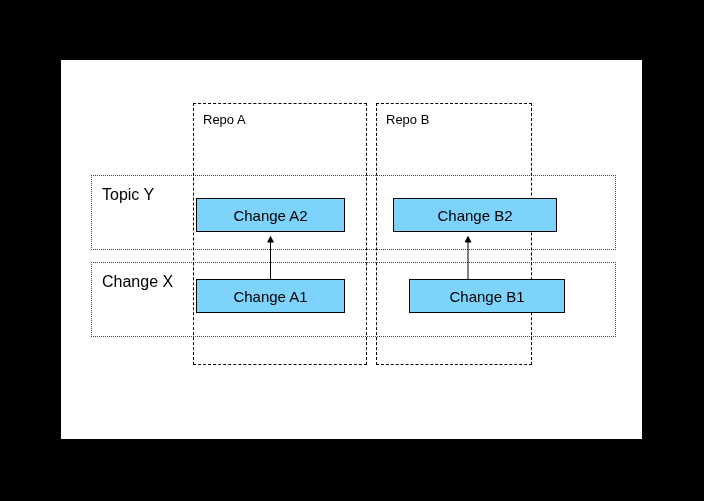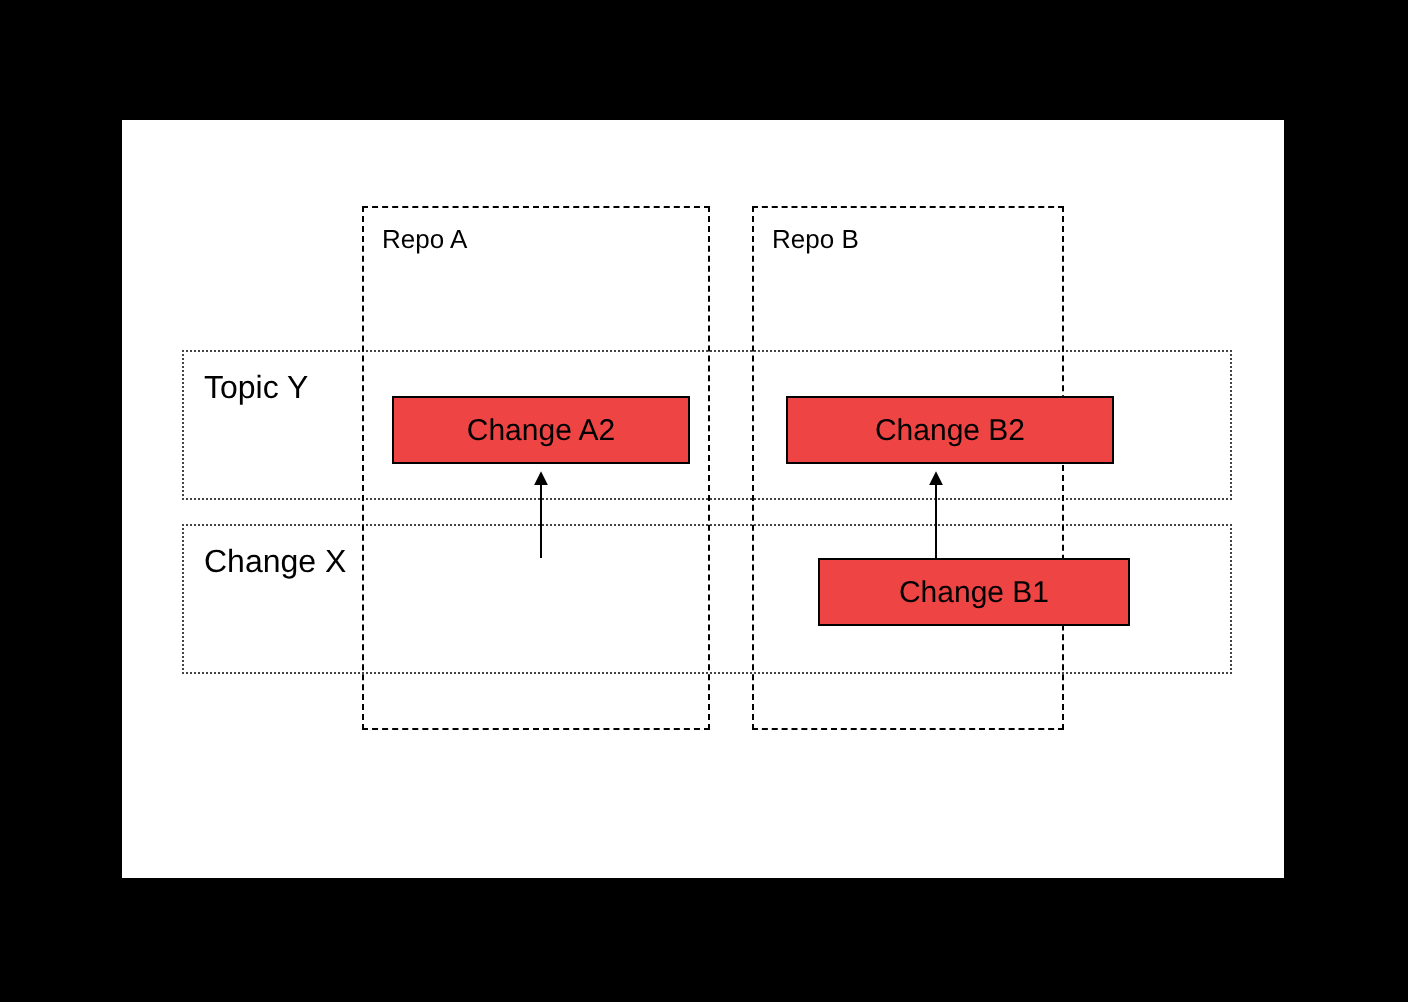--- a/index.html
+++ b/index.html
@@ -23,21 +23,21 @@
     height: 379px;
     background: #ffffff;
   }
   .repo {
     position: absolute;
     top: 43px;
     height: 262px;
     border: 1px dashed #000000;
     box-sizing: border-box;
   }
-  .repo-a { left: 120px; width: 174px; }
+  .repo-a { left: 132px; width: 174px; }
   .repo-b { left: 315px; width: 156px; }
   .repo-label {
     position: absolute;
     left: 9px;
     top: 8px;
     font-size: 13px;
     color: #000000;
     white-space: nowrap;
   }
   .topic {
@@ -54,21 +54,21 @@
     position: absolute;
     left: 10px;
     top: 10px;
     font-size: 16px;
     color: #000000;
     white-space: nowrap;
   }
   .change {
     position: absolute;
     height: 34px;
-    background: #ef4444;
+    background: #7dd3fc;
     border: 1px solid #000000;
     box-sizing: border-box;
     display: flex;
     align-items: center;
     justify-content: center;
     font-size: 15px;
     color: #000000;
     white-space: nowrap;
   }
   .change-a2 { left: 135px; top: 138px; width: 149px; }
@@ -99,20 +99,21 @@
 
     <div class="repo repo-a">
       <span class="repo-label">Repo A</span>
     </div>
     <div class="repo repo-b">
       <span class="repo-label">Repo B</span>
     </div>
 
     <div class="change change-a2">Change A2</div>
     <div class="change change-b2">Change B2</div>
+    <div class="change change-a1">Change A1</div>
     <div class="change change-b1">Change B1</div>
 
     <svg class="arrows" viewBox="0 0 581 379" xmlns="http://www.w3.org/2000/svg">
       <defs>
         <marker id="ah" viewBox="0 0 10 10" refX="8" refY="5" markerWidth="7" markerHeight="7" orient="auto">
           <path d="M0,0 L10,5 L0,10 z" fill="#000000"></path>
         </marker>
       </defs>
       <line x1="209.5" y1="219" x2="209.5" y2="177" stroke="#000000" stroke-width="1" marker-end="url(#ah)"></line>
       <line x1="407" y1="219" x2="407" y2="177" stroke="#000000" stroke-width="1" marker-end="url(#ah)"></line>

